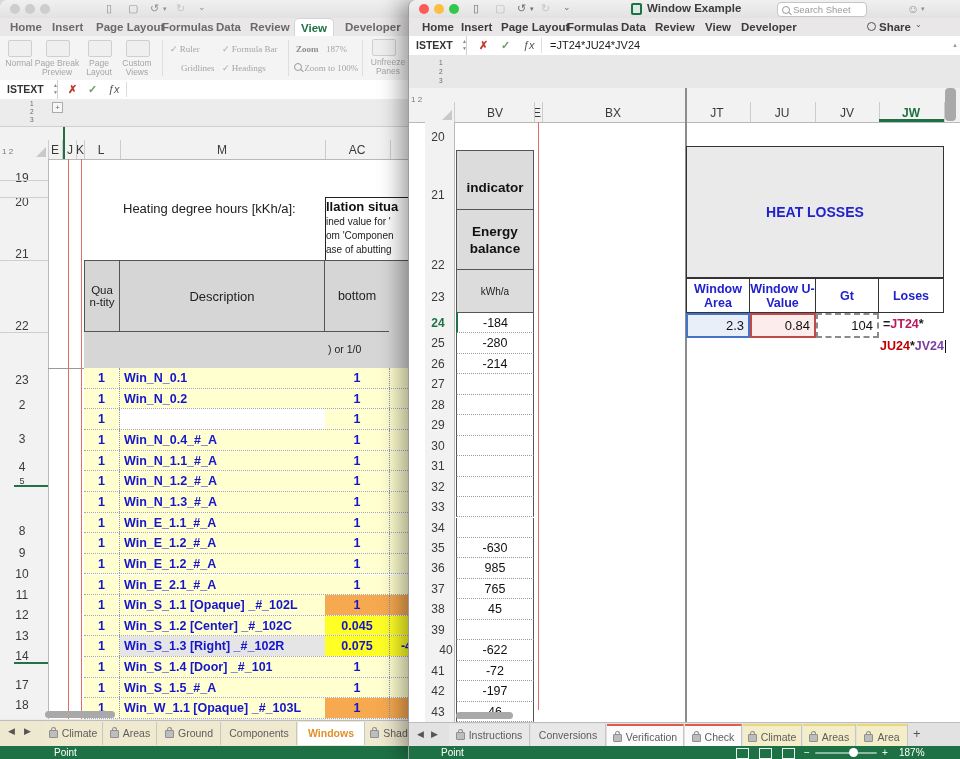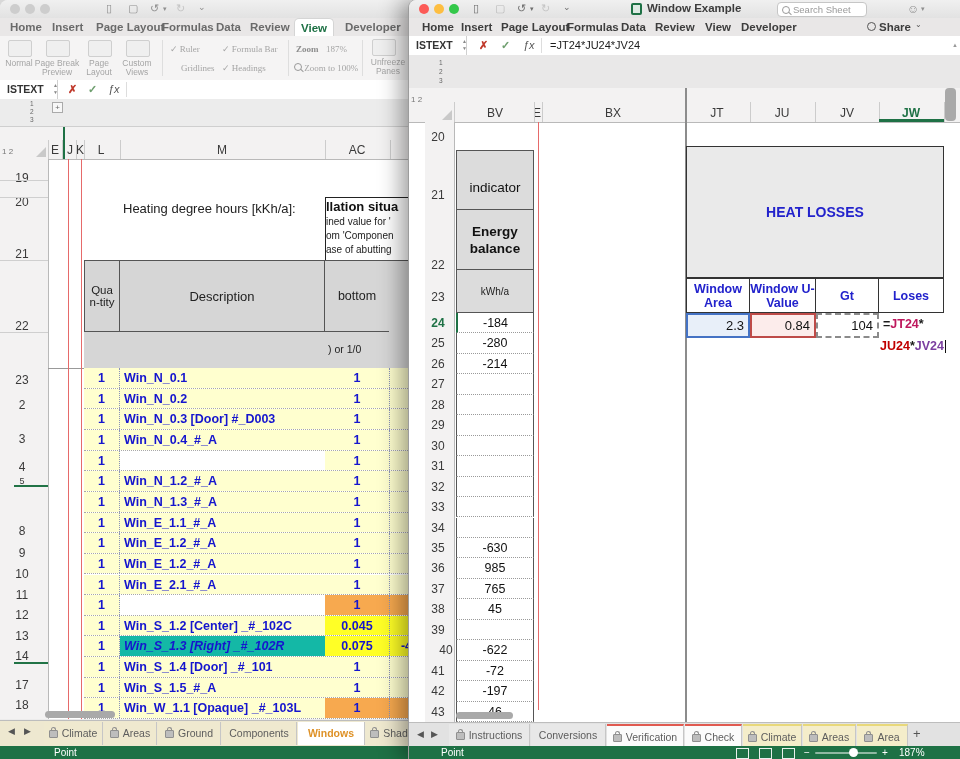--- a/index.html
+++ b/index.html
@@ -199,32 +199,32 @@
           <div class="bluecell" style="position: absolute; left: 306px; top: 0px; width: 22px; height: 100%; background: rgb(255, 255, 207); text-align: right; line-height: 20.65px; font-size: 12.5px; overflow: hidden;"></div>
         </div>
         <div style="position: absolute; left: 84px; top: 261.65px; width: 328px; height: 20.65px; border-bottom: 1px dotted rgb(168, 168, 168); box-sizing: border-box;">
           <div class="bluecell" style="position: absolute; left: 0px; top: 0px; width: 35px; height: 100%; background: rgb(255, 255, 207); border-right: 1px dotted rgb(136, 144, 184); text-align: center; line-height: 20.65px; font-size: 12.5px;">1</div>
           <div class="bluecell" style="position: absolute; left: 36px; top: 0px; width: 204px; height: 100%; background: rgb(255, 255, 207); border-right: 1px dotted rgb(136, 144, 184); padding-left: 4px; line-height: 20.65px; font-size: 12.5px; white-space: nowrap; overflow: hidden;">Win_N_0.2</div>
           <div class="bluecell" style="position: absolute; left: 241px; top: 0px; width: 64px; height: 100%; background: rgb(255, 255, 207); border-right: 1px dotted rgb(136, 144, 184); text-align: center; line-height: 20.65px; font-size: 12.5px;">1</div>
           <div class="bluecell" style="position: absolute; left: 306px; top: 0px; width: 22px; height: 100%; background: rgb(255, 255, 207); text-align: right; line-height: 20.65px; font-size: 12.5px; overflow: hidden;"></div>
         </div>
         <div style="position: absolute; left: 84px; top: 282.3px; width: 328px; height: 20.65px; border-bottom: 1px dotted rgb(168, 168, 168); box-sizing: border-box;">
           <div class="bluecell" style="position: absolute; left: 0px; top: 0px; width: 35px; height: 100%; background: rgb(255, 255, 207); border-right: 1px dotted rgb(136, 144, 184); text-align: center; line-height: 20.65px; font-size: 12.5px;">1</div>
-          <div class="bluecell" style="position: absolute; left: 36px; top: 0px; width: 204px; height: 100%; background: rgb(255, 255, 207); border-right: 1px dotted rgb(136, 144, 184); padding-left: 4px; line-height: 20.65px; font-size: 12.5px; white-space: nowrap; overflow: hidden;">Win_N_0.3 [Door] #_D003</div>
           <div class="bluecell" style="position: absolute; left: 241px; top: 0px; width: 64px; height: 100%; background: rgb(255, 255, 207); border-right: 1px dotted rgb(136, 144, 184); text-align: center; line-height: 20.65px; font-size: 12.5px;">1</div>
           <div class="bluecell" style="position: absolute; left: 306px; top: 0px; width: 22px; height: 100%; background: rgb(255, 255, 207); text-align: right; line-height: 20.65px; font-size: 12.5px; overflow: hidden;"></div>
         </div>
         <div style="position: absolute; left: 84px; top: 302.95px; width: 328px; height: 20.65px; border-bottom: 1px dotted rgb(168, 168, 168); box-sizing: border-box;">
           <div class="bluecell" style="position: absolute; left: 0px; top: 0px; width: 35px; height: 100%; background: rgb(255, 255, 207); border-right: 1px dotted rgb(136, 144, 184); text-align: center; line-height: 20.65px; font-size: 12.5px;">1</div>
           <div class="bluecell" style="position: absolute; left: 36px; top: 0px; width: 204px; height: 100%; background: rgb(255, 255, 207); border-right: 1px dotted rgb(136, 144, 184); padding-left: 4px; line-height: 20.65px; font-size: 12.5px; white-space: nowrap; overflow: hidden;">Win_N_0.4_#_A</div>
           <div class="bluecell" style="position: absolute; left: 241px; top: 0px; width: 64px; height: 100%; background: rgb(255, 255, 207); border-right: 1px dotted rgb(136, 144, 184); text-align: center; line-height: 20.65px; font-size: 12.5px;">1</div>
           <div class="bluecell" style="position: absolute; left: 306px; top: 0px; width: 22px; height: 100%; background: rgb(255, 255, 207); text-align: right; line-height: 20.65px; font-size: 12.5px; overflow: hidden;"></div>
         </div>
         <div style="position: absolute; left: 84px; top: 323.6px; width: 328px; height: 20.65px; border-bottom: 1px dotted rgb(168, 168, 168); box-sizing: border-box;">
           <div class="bluecell" style="position: absolute; left: 0px; top: 0px; width: 35px; height: 100%; background: rgb(255, 255, 207); border-right: 1px dotted rgb(136, 144, 184); text-align: center; line-height: 20.65px; font-size: 12.5px;">1</div>
+          <div class="bluecell" style="position: absolute; left: 36px; top: 0px; width: 204px; height: 100%; background: rgb(255, 255, 207); border-right: 1px dotted rgb(136, 144, 184); padding-left: 4px; line-height: 20.65px; font-size: 12.5px; white-space: nowrap; overflow: hidden;">Win_N_1.1_#_A</div>
           <div class="bluecell" style="position: absolute; left: 241px; top: 0px; width: 64px; height: 100%; background: rgb(255, 255, 207); border-right: 1px dotted rgb(136, 144, 184); text-align: center; line-height: 20.65px; font-size: 12.5px;">1</div>
           <div class="bluecell" style="position: absolute; left: 306px; top: 0px; width: 22px; height: 100%; background: rgb(255, 255, 207); text-align: right; line-height: 20.65px; font-size: 12.5px; overflow: hidden;"></div>
         </div>
         <div style="position: absolute; left: 84px; top: 344.25px; width: 328px; height: 20.65px; border-bottom: 1px dotted rgb(168, 168, 168); box-sizing: border-box;">
           <div class="bluecell" style="position: absolute; left: 0px; top: 0px; width: 35px; height: 100%; background: rgb(255, 255, 207); border-right: 1px dotted rgb(136, 144, 184); text-align: center; line-height: 20.65px; font-size: 12.5px;">1</div>
           <div class="bluecell" style="position: absolute; left: 36px; top: 0px; width: 204px; height: 100%; background: rgb(255, 255, 207); border-right: 1px dotted rgb(136, 144, 184); padding-left: 4px; line-height: 20.65px; font-size: 12.5px; white-space: nowrap; overflow: hidden;">Win_N_1.2_#_A</div>
           <div class="bluecell" style="position: absolute; left: 241px; top: 0px; width: 64px; height: 100%; background: rgb(255, 255, 207); border-right: 1px dotted rgb(136, 144, 184); text-align: center; line-height: 20.65px; font-size: 12.5px;">1</div>
           <div class="bluecell" style="position: absolute; left: 306px; top: 0px; width: 22px; height: 100%; background: rgb(255, 255, 207); text-align: right; line-height: 20.65px; font-size: 12.5px; overflow: hidden;"></div>
         </div>
         <div style="position: absolute; left: 84px; top: 364.9px; width: 328px; height: 20.65px; border-bottom: 1px dotted rgb(168, 168, 168); box-sizing: border-box;">
@@ -252,32 +252,33 @@
           <div class="bluecell" style="position: absolute; left: 306px; top: 0px; width: 22px; height: 100%; background: rgb(255, 255, 207); text-align: right; line-height: 20.65px; font-size: 12.5px; overflow: hidden;"></div>
         </div>
         <div style="position: absolute; left: 84px; top: 447.5px; width: 328px; height: 20.65px; border-bottom: 1px dotted rgb(168, 168, 168); box-sizing: border-box;">
           <div class="bluecell" style="position: absolute; left: 0px; top: 0px; width: 35px; height: 100%; background: rgb(255, 255, 207); border-right: 1px dotted rgb(136, 144, 184); text-align: center; line-height: 20.65px; font-size: 12.5px;">1</div>
           <div class="bluecell" style="position: absolute; left: 36px; top: 0px; width: 204px; height: 100%; background: rgb(255, 255, 207); border-right: 1px dotted rgb(136, 144, 184); padding-left: 4px; line-height: 20.65px; font-size: 12.5px; white-space: nowrap; overflow: hidden;">Win_E_2.1_#_A</div>
           <div class="bluecell" style="position: absolute; left: 241px; top: 0px; width: 64px; height: 100%; background: rgb(255, 255, 207); border-right: 1px dotted rgb(136, 144, 184); text-align: center; line-height: 20.65px; font-size: 12.5px;">1</div>
           <div class="bluecell" style="position: absolute; left: 306px; top: 0px; width: 22px; height: 100%; background: rgb(255, 255, 207); text-align: right; line-height: 20.65px; font-size: 12.5px; overflow: hidden;"></div>
         </div>
         <div style="position: absolute; left: 84px; top: 468.15px; width: 328px; height: 20.65px; border-bottom: 1px dotted rgb(168, 168, 168); box-sizing: border-box;">
           <div class="bluecell" style="position: absolute; left: 0px; top: 0px; width: 35px; height: 100%; background: rgb(255, 255, 207); border-right: 1px dotted rgb(136, 144, 184); text-align: center; line-height: 20.65px; font-size: 12.5px;">1</div>
+          <div class="bluecell" style="position: absolute; left: 36px; top: 0px; width: 204px; height: 100%; background: rgb(255, 255, 207); border-right: 1px dotted rgb(136, 144, 184); padding-left: 4px; line-height: 20.65px; font-size: 12.5px; white-space: nowrap; overflow: hidden;">Win_S_1.1 [Opaque] _#_102L</div>
           <div class="bluecell" style="position: absolute; left: 241px; top: 0px; width: 64px; height: 100%; background: rgb(247, 169, 79); border-right: 1px dotted rgb(136, 144, 184); text-align: center; line-height: 20.65px; font-size: 12.5px;">1</div>
           <div class="bluecell" style="position: absolute; left: 306px; top: 0px; width: 22px; height: 100%; background: rgb(247, 169, 79); text-align: right; line-height: 20.65px; font-size: 12.5px; overflow: hidden;"></div>
         </div>
         <div style="position: absolute; left: 84px; top: 488.8px; width: 328px; height: 20.65px; border-bottom: 1px dotted rgb(168, 168, 168); box-sizing: border-box;">
           <div class="bluecell" style="position: absolute; left: 0px; top: 0px; width: 35px; height: 100%; background: rgb(255, 255, 207); border-right: 1px dotted rgb(136, 144, 184); text-align: center; line-height: 20.65px; font-size: 12.5px;">1</div>
           <div class="bluecell" style="position: absolute; left: 36px; top: 0px; width: 204px; height: 100%; background: rgb(255, 255, 207); border-right: 1px dotted rgb(136, 144, 184); padding-left: 4px; line-height: 20.65px; font-size: 12.5px; white-space: nowrap; overflow: hidden;">Win_S_1.2 [Center] _#_102C</div>
           <div class="bluecell" style="position: absolute; left: 241px; top: 0px; width: 64px; height: 100%; background: rgb(255, 255, 38); border-right: 1px dotted rgb(136, 144, 184); text-align: center; line-height: 20.65px; font-size: 12.5px;">0.045</div>
           <div class="bluecell" style="position: absolute; left: 306px; top: 0px; width: 22px; height: 100%; background: rgb(255, 255, 38); text-align: right; line-height: 20.65px; font-size: 12.5px; overflow: hidden;">-</div>
         </div>
         <div style="position: absolute; left: 84px; top: 509.45px; width: 328px; height: 20.65px; border-bottom: 1px dotted rgb(168, 168, 168); box-sizing: border-box;">
           <div class="bluecell" style="position: absolute; left: 0px; top: 0px; width: 35px; height: 100%; background: rgb(255, 255, 207); border-right: 1px dotted rgb(136, 144, 184); text-align: center; line-height: 20.65px; font-size: 12.5px;">1</div>
-          <div class="bluecell" style="position: absolute; left: 36px; top: 0px; width: 204px; height: 100%; background: #14b8a6; border-right: 1px dotted rgb(136, 144, 184); padding-left: 4px; line-height: 20.65px; font-size: 12.5px; white-space: nowrap; overflow: hidden; font-style: italic;">Win_S_1.3 [Right] _#_102R</div>
+          <div class="bluecell" style="position: absolute; left: 36px; top: 0px; width: 204px; height: 100%; background: #e5e5e5; border-right: 1px dotted rgb(136, 144, 184); padding-left: 4px; line-height: 20.65px; font-size: 12.5px; white-space: nowrap; overflow: hidden;">Win_S_1.3 [Right] _#_102R</div>
           <div class="bluecell" style="position: absolute; left: 241px; top: 0px; width: 64px; height: 100%; background: rgb(255, 255, 38); border-right: 1px dotted rgb(136, 144, 184); text-align: center; line-height: 20.65px; font-size: 12.5px;">0.075</div>
           <div class="bluecell" style="position: absolute; left: 306px; top: 0px; width: 22px; height: 100%; background: rgb(255, 255, 38); text-align: right; line-height: 20.65px; font-size: 12.5px; overflow: hidden;">-4</div>
         </div>
         <div style="position: absolute; left: 84px; top: 530.1px; width: 328px; height: 20.65px; border-bottom: 1px dotted rgb(168, 168, 168); box-sizing: border-box;">
           <div class="bluecell" style="position: absolute; left: 0px; top: 0px; width: 35px; height: 100%; background: rgb(255, 255, 207); border-right: 1px dotted rgb(136, 144, 184); text-align: center; line-height: 20.65px; font-size: 12.5px;">1</div>
           <div class="bluecell" style="position: absolute; left: 36px; top: 0px; width: 204px; height: 100%; background: rgb(255, 255, 207); border-right: 1px dotted rgb(136, 144, 184); padding-left: 4px; line-height: 20.65px; font-size: 12.5px; white-space: nowrap; overflow: hidden;">Win_S_1.4 [Door] _#_101</div>
           <div class="bluecell" style="position: absolute; left: 241px; top: 0px; width: 64px; height: 100%; background: rgb(255, 255, 207); border-right: 1px dotted rgb(136, 144, 184); text-align: center; line-height: 20.65px; font-size: 12.5px;">1</div>
           <div class="bluecell" style="position: absolute; left: 306px; top: 0px; width: 22px; height: 100%; background: rgb(255, 255, 207); text-align: right; line-height: 20.65px; font-size: 12.5px; overflow: hidden;"></div>
         </div>
         <div style="position: absolute; left: 84px; top: 550.75px; width: 328px; height: 20.65px; border-bottom: 1px dotted rgb(168, 168, 168); box-sizing: border-box;">
@@ -417,21 +418,21 @@
           <div class="rowhdr-num" style="position: absolute; left: 0px; width: 26px; top: 541.65px;">41</div>
           <div class="rowhdr-num" style="position: absolute; left: 0px; width: 26px; top: 562.1px;">42</div>
           <div class="rowhdr-num" style="position: absolute; left: 0px; width: 26px; top: 582.55px;">43</div>
         </div>
     </div>
 
     <div class="redline" style="left:129px;top:34px;height:588px;"></div>
 
     <div class="abs" style="left:276px;top:0;width:2px;height:634px;background:#8c8c8c;"></div>
 
-    <div class="abs" style="left:47px;top:62px;width:78px;height:60px;background:#dcdcdc;border:1px solid #555;box-sizing:border-box;display:flex;align-items:flex-end;justify-content:center;font-size:13.5px;font-weight:400;color:#111;padding-bottom:14px;">indicator</div>
+    <div class="abs" style="left:47px;top:62px;width:78px;height:60px;background:#dcdcdc;border:1px solid #555;box-sizing:border-box;display:flex;align-items:flex-end;justify-content:center;font-size:13.5px;font-weight:700;color:#111;padding-bottom:14px;">indicator</div>
     <div class="abs" style="left:115px;top:122px;width:0;height:0;border-top:9px solid #cc0000;border-left:9px solid transparent;"></div>
     <div class="abs" style="left:47px;top:122px;width:78px;height:60px;background:#dcdcdc;border:1px solid #555;border-top:none;box-sizing:border-box;display:flex;align-items:center;justify-content:center;text-align:center;font-size:13.5px;font-weight:700;color:#111;line-height:17px;">Energy balance</div>
     <div class="abs" style="left:47px;top:182px;width:78px;height:43px;background:#dcdcdc;border:1px solid #555;border-top:none;box-sizing:border-box;display:flex;align-items:center;justify-content:center;font-size:10px;color:#222;">kWh/a</div>
     <div id="rbvrows">
         <div style="position: absolute; left: 47px; top: 225px; width: 78px; height: 20.45px; background: rgb(255, 255, 255); border-left: 2px solid rgb(30, 113, 69); border-right: 1px solid rgb(85, 85, 85); border-bottom: 1px dotted rgb(154, 154, 154); box-sizing: border-box; text-align: center; line-height: 20.45px; font-size: 12.5px; color: rgb(17, 17, 17); overflow: hidden;">-184</div>
         <div style="position: absolute; left: 47px; top: 245.45px; width: 78px; height: 20.45px; background: rgb(255, 255, 255); border-left: 1px solid rgb(85, 85, 85); border-right: 1px solid rgb(85, 85, 85); border-bottom: 1px dotted rgb(154, 154, 154); box-sizing: border-box; text-align: center; line-height: 20.45px; font-size: 12.5px; color: rgb(17, 17, 17); overflow: hidden;">-280</div>
         <div style="position: absolute; left: 47px; top: 265.9px; width: 78px; height: 20.45px; background: rgb(255, 255, 255); border-left: 1px solid rgb(85, 85, 85); border-right: 1px solid rgb(85, 85, 85); border-bottom: 1px dotted rgb(154, 154, 154); box-sizing: border-box; text-align: center; line-height: 20.45px; font-size: 12.5px; color: rgb(17, 17, 17); overflow: hidden;">-214</div>
         <div style="position: absolute; left: 47px; top: 286.35px; width: 78px; height: 20.45px; background: rgb(255, 255, 255); border-left: 1px solid rgb(85, 85, 85); border-right: 1px solid rgb(85, 85, 85); border-bottom: 1px dotted rgb(154, 154, 154); box-sizing: border-box; text-align: center; line-height: 20.45px; font-size: 12.5px; color: rgb(17, 17, 17); overflow: hidden;"></div>
         <div style="position: absolute; left: 47px; top: 306.8px; width: 78px; height: 20.45px; background: rgb(255, 255, 255); border-left: 1px solid rgb(85, 85, 85); border-right: 1px solid rgb(85, 85, 85); border-bottom: 1px dotted rgb(154, 154, 154); box-sizing: border-box; text-align: center; line-height: 20.45px; font-size: 12.5px; color: rgb(17, 17, 17); overflow: hidden;"></div>
         <div style="position: absolute; left: 47px; top: 327.25px; width: 78px; height: 20.45px; background: rgb(255, 255, 255); border-left: 1px solid rgb(85, 85, 85); border-right: 1px solid rgb(85, 85, 85); border-bottom: 1px dotted rgb(154, 154, 154); box-sizing: border-box; text-align: center; line-height: 20.45px; font-size: 12.5px; color: rgb(17, 17, 17); overflow: hidden;"></div>

